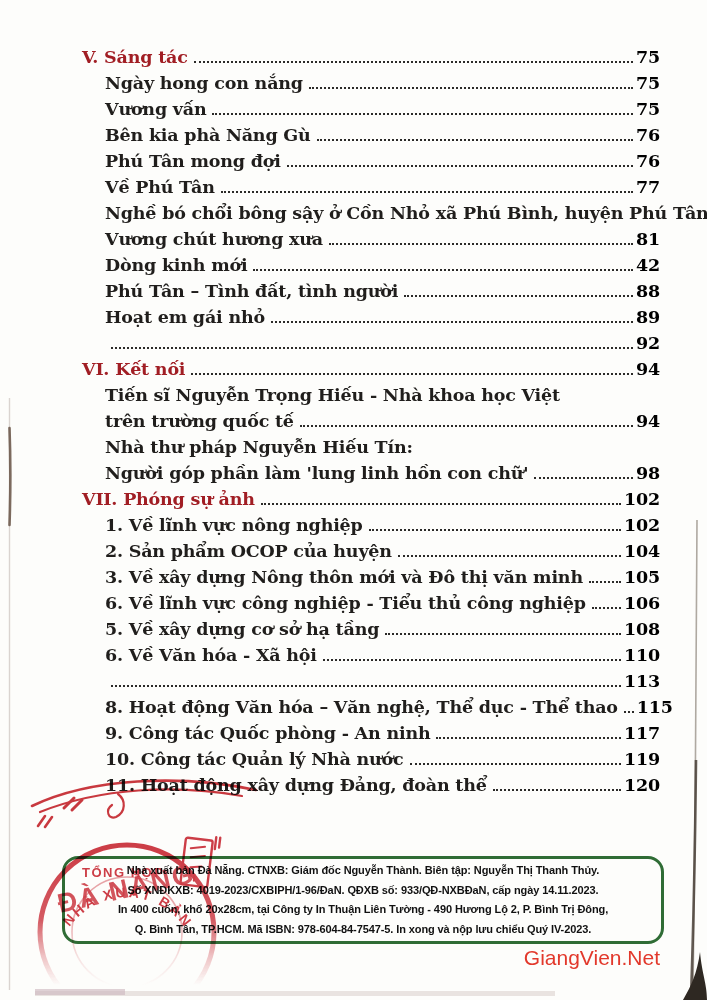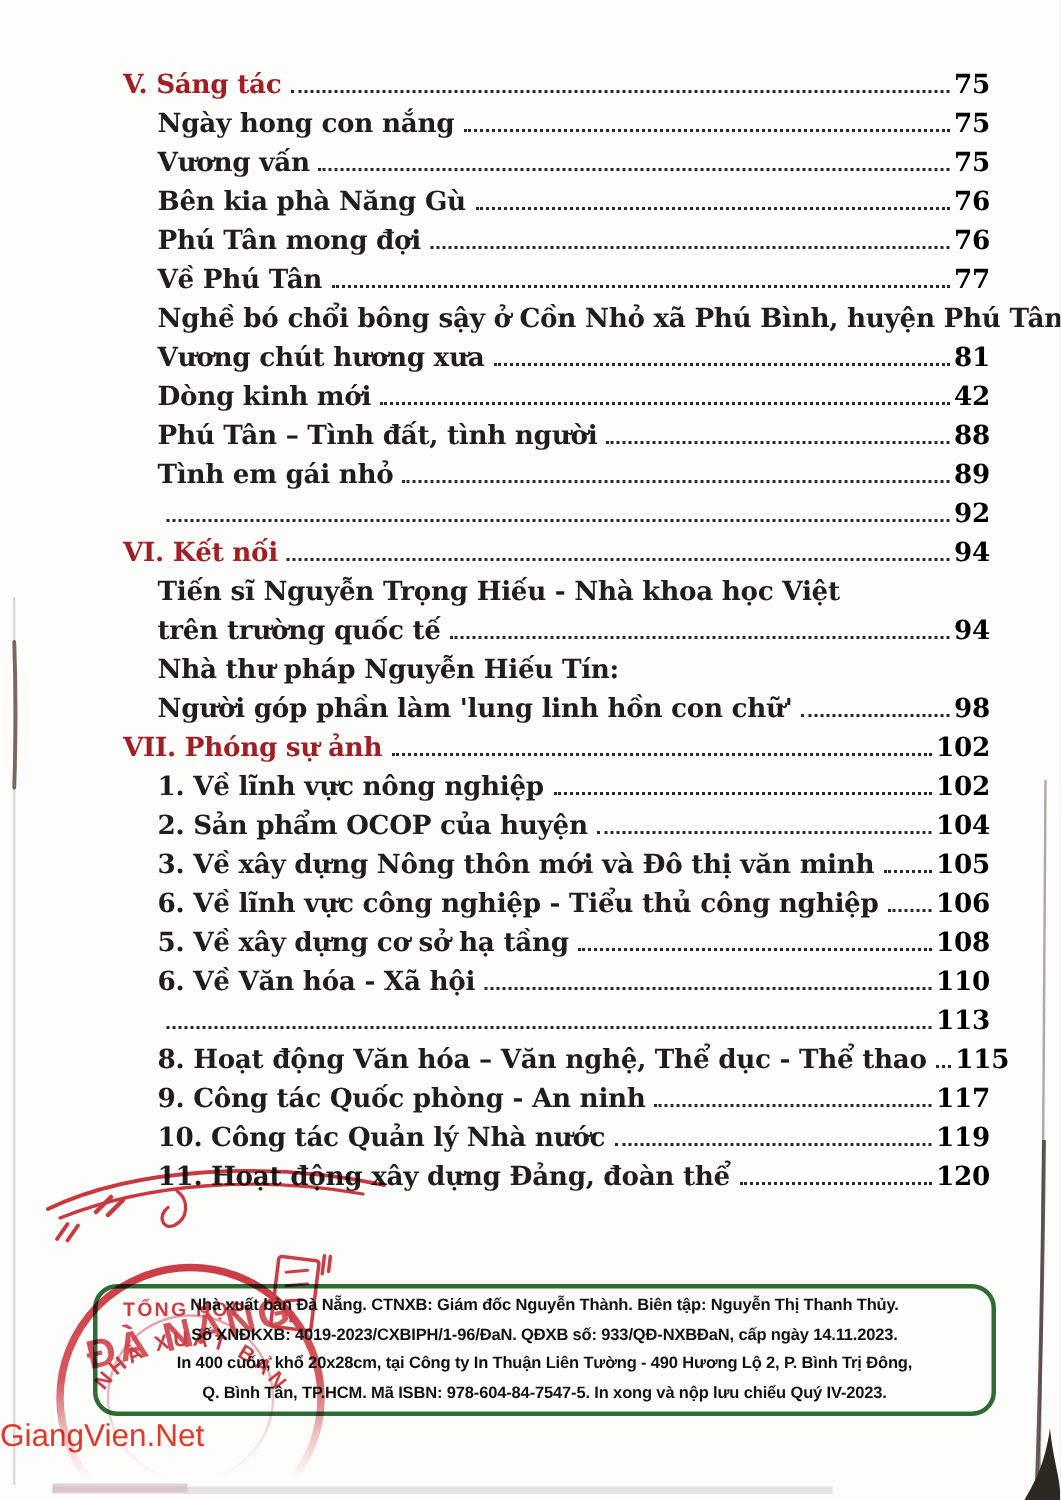--- a/index.html
+++ b/index.html
@@ -31,21 +31,21 @@
     border:3px solid #2f6c35; border-radius:16px; box-sizing:border-box;
     display:flex; flex-direction:column; justify-content:center;
     text-align:center;
     font-family:"Liberation Sans", sans-serif; font-weight:700;
     font-size:11px; line-height:19.5px; color:#111;
     letter-spacing:-0.1px; background:transparent; z-index:2;
   }
   .colophon .cline { white-space:nowrap; }
   
   .watermark {
-    position:absolute; left:0; top:946px; width:660px; text-align:left;
+    position:absolute; left:0; top:946px; width:660px; text-align:right;
     font-family:"Liberation Sans", sans-serif; font-weight:500;
     font-size:21px; color:#e2382b; z-index:3;
   }
   
   svg.overlay { position:absolute; left:0; top:0; pointer-events:none; }
   svg.stamp   { position:absolute; left:30px; top:835px; z-index:4;
                 mix-blend-mode:multiply; opacity:.88; pointer-events:none; }
   svg.scribble{ position:absolute; left:0; top:760px; z-index:4;
                 mix-blend-mode:multiply; opacity:.9; pointer-events:none; }
 </style>
@@ -97,21 +97,21 @@
         <span class="label">Dòng kinh mới</span>
         <span class="leader"></span>
         <span class="pagenum">42</span>
       </div>
       <div class="toc-row item">
         <span class="label">Phú Tân – Tình đất, tình người</span>
         <span class="leader"></span>
         <span class="pagenum">88</span>
       </div>
       <div class="toc-row item">
-        <span class="label">Tình em gái nhỏ</span>
+        <span class="label">Hoạt em gái nhỏ</span>
         <span class="leader"></span>
         <span class="pagenum">89</span>
       </div>
       <div class="toc-row item">
         <span class="leader"></span>
         <span class="pagenum">92</span>
       </div>
       <div class="toc-row heading">
         <span class="label">VI. Kết nối</span>
         <span class="leader"></span>

